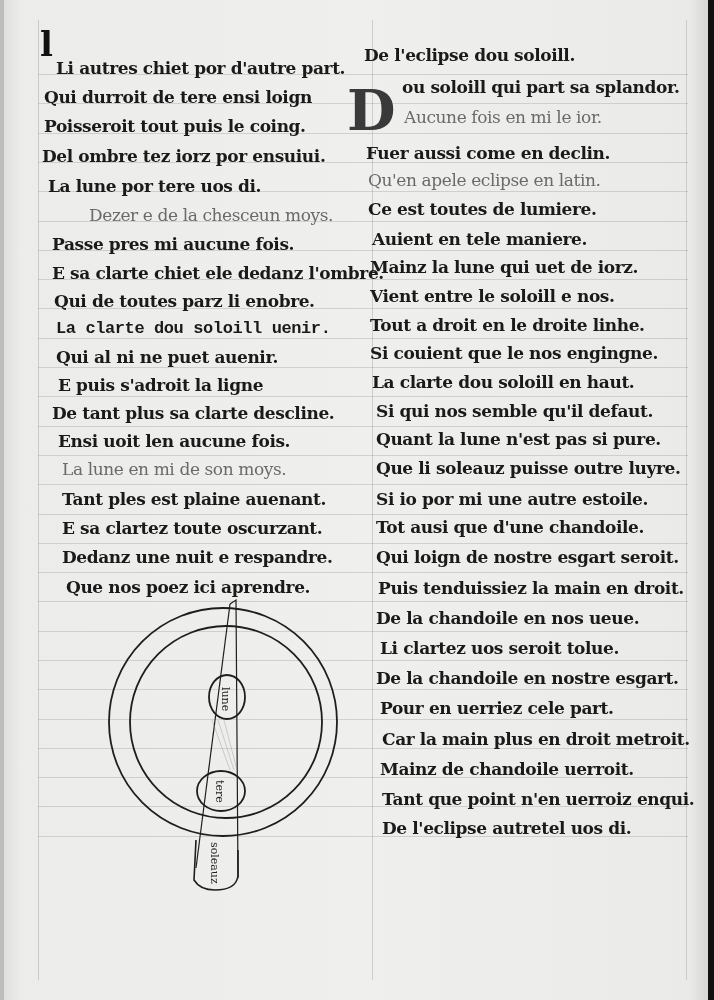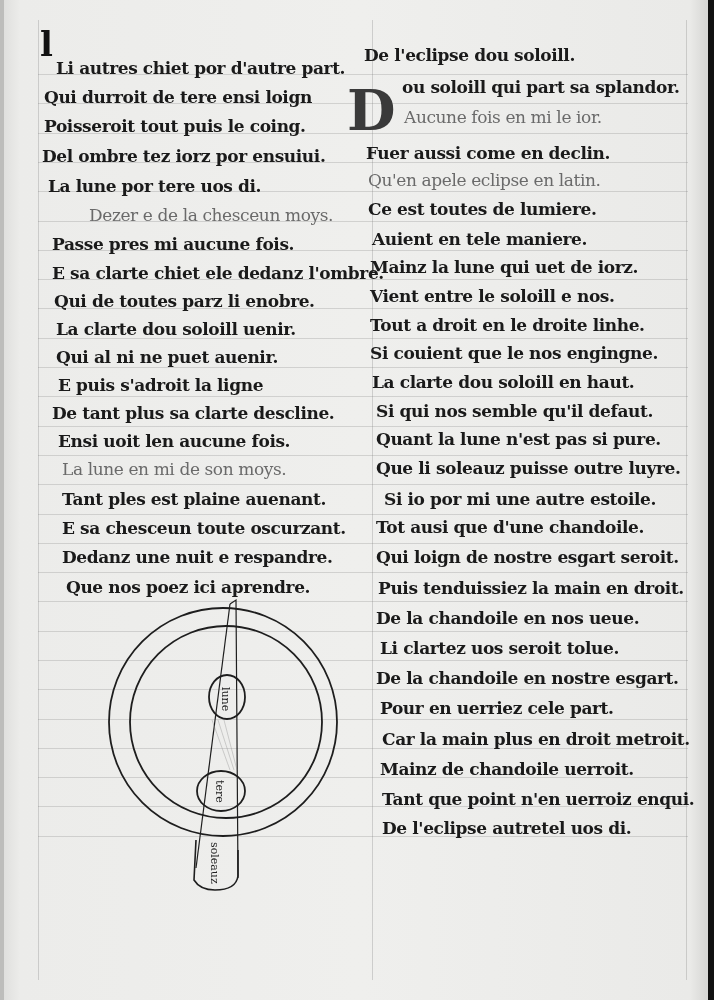--- a/index.html
+++ b/index.html
@@ -100,28 +100,28 @@
   <div class="col">
     <div class="line" style="left:56px; top:57px;">Li autres chiet por d'autre part.</div>
     <div class="line" style="left:44px; top:86px;">Qui durroit de tere ensi loign</div>
     <div class="line" style="left:44px; top:115px;">Poisseroit tout puis le coing.</div>
     <div class="line" style="left:42px; top:145px;text-align:right;">Del ombre tez iorz por ensuiui.</div>
     <div class="line" style="left:48px; top:175px;">La lune por tere uos di.</div>
     <div class="line faint" style="left:48px; top:204px;margin-left:41px;">Dezer e de la chesceun moys.</div>
     <div class="line" style="left:52px; top:233px;">Passe pres mi aucune fois.</div>
     <div class="line" style="left:52px; top:262px;">E sa clarte chiet ele dedanz l'ombre.</div>
     <div class="line" style="left:54px; top:290px;">Qui de toutes parz li enobre.</div>
-    <div class="line" style="left:56px; top:318px;">La clarte dou soloill uenir.</div>
+    <div class="line" style="left:56px; top:318px;font-family:Liberation Mono, monospace;">La clarte dou soloill uenir.</div>
     <div class="line" style="left:56px; top:346px;">Qui al ni ne puet auenir.</div>
     <div class="line" style="left:58px; top:374px;">E puis s'adroit la ligne</div>
     <div class="line" style="left:52px; top:402px;">De tant plus sa clarte descline.</div>
     <div class="line" style="left:58px; top:430px;">Ensi uoit len aucune fois.</div>
     <div class="line faint" style="left:62px; top:458px;">La lune en mi de son moys.</div>
     <div class="line" style="left:62px; top:488px;">Tant ples est plaine auenant.</div>
-    <div class="line" style="left:62px; top:517px;">E sa chesceun toute oscurzant.</div>
+    <div class="line" style="left:62px; top:517px;">E sa clartez toute oscurzant.</div>
     <div class="line" style="left:62px; top:546px;">Dedanz une nuit e respandre.</div>
     <div class="line" style="left:66px; top:576px;">Que nos poez ici aprendre.</div>
   </div>
 
   <div class="col">
     <div class="line" style="left:364px; top:44px;">De l'eclipse dou soloill.</div>
     <div class="initial">D</div>
     <div class="line" style="left:402px; top:76px;">ou soloill qui part sa splandor.</div>
     <div class="line faint" style="left:404px; top:106px;">Aucune fois en mi le ior.</div>
     <div class="line" style="left:366px; top:142px;">Fuer aussi come en declin.</div>
@@ -129,21 +129,21 @@
     <div class="line" style="left:368px; top:198px;">Ce est toutes de lumiere.</div>
     <div class="line" style="left:372px; top:228px;text-align:center;">Auient en tele maniere.</div>
     <div class="line" style="left:370px; top:256px;">Mainz la lune qui uet de iorz.</div>
     <div class="line" style="left:370px; top:285px;">Vient entre le soloill e nos.</div>
     <div class="line" style="left:370px; top:314px;">Tout a droit en le droite linhe.</div>
     <div class="line" style="left:370px; top:342px;">Si couient que le nos engingne.</div>
     <div class="line" style="left:372px; top:371px;">La clarte dou soloill en haut.</div>
     <div class="line" style="left:376px; top:400px;">Si qui nos semble qu'il defaut.</div>
     <div class="line" style="left:376px; top:428px;">Quant la lune n'est pas si pure.</div>
     <div class="line" style="left:376px; top:457px;">Que li soleauz puisse outre luyre.</div>
-    <div class="line" style="left:376px; top:488px;margin-left:8px;">Si io por mi une autre estoile.</div>
+    <div class="line" style="left:376px; top:488px;">Si io por mi une autre estoile.</div>
     <div class="line" style="left:376px; top:516px;">Tot ausi que d'une chandoile.</div>
     <div class="line" style="left:376px; top:546px;">Qui loign de nostre esgart seroit.</div>
     <div class="line" style="left:378px; top:577px;">Puis tenduissiez la main en droit.</div>
     <div class="line" style="left:376px; top:607px;">De la chandoile en nos ueue.</div>
     <div class="line" style="left:380px; top:637px;">Li clartez uos seroit tolue.</div>
     <div class="line" style="left:376px; top:667px;">De la chandoile en nostre esgart.</div>
     <div class="line" style="left:380px; top:697px;">Pour en uerriez cele part.</div>
     <div class="line" style="left:382px; top:728px;">Car la main plus en droit metroit.</div>
     <div class="line" style="left:380px; top:758px;">Mainz de chandoile uerroit.</div>
     <div class="line" style="left:382px; top:788px;">Tant que point n'en uerroiz enqui.</div>

